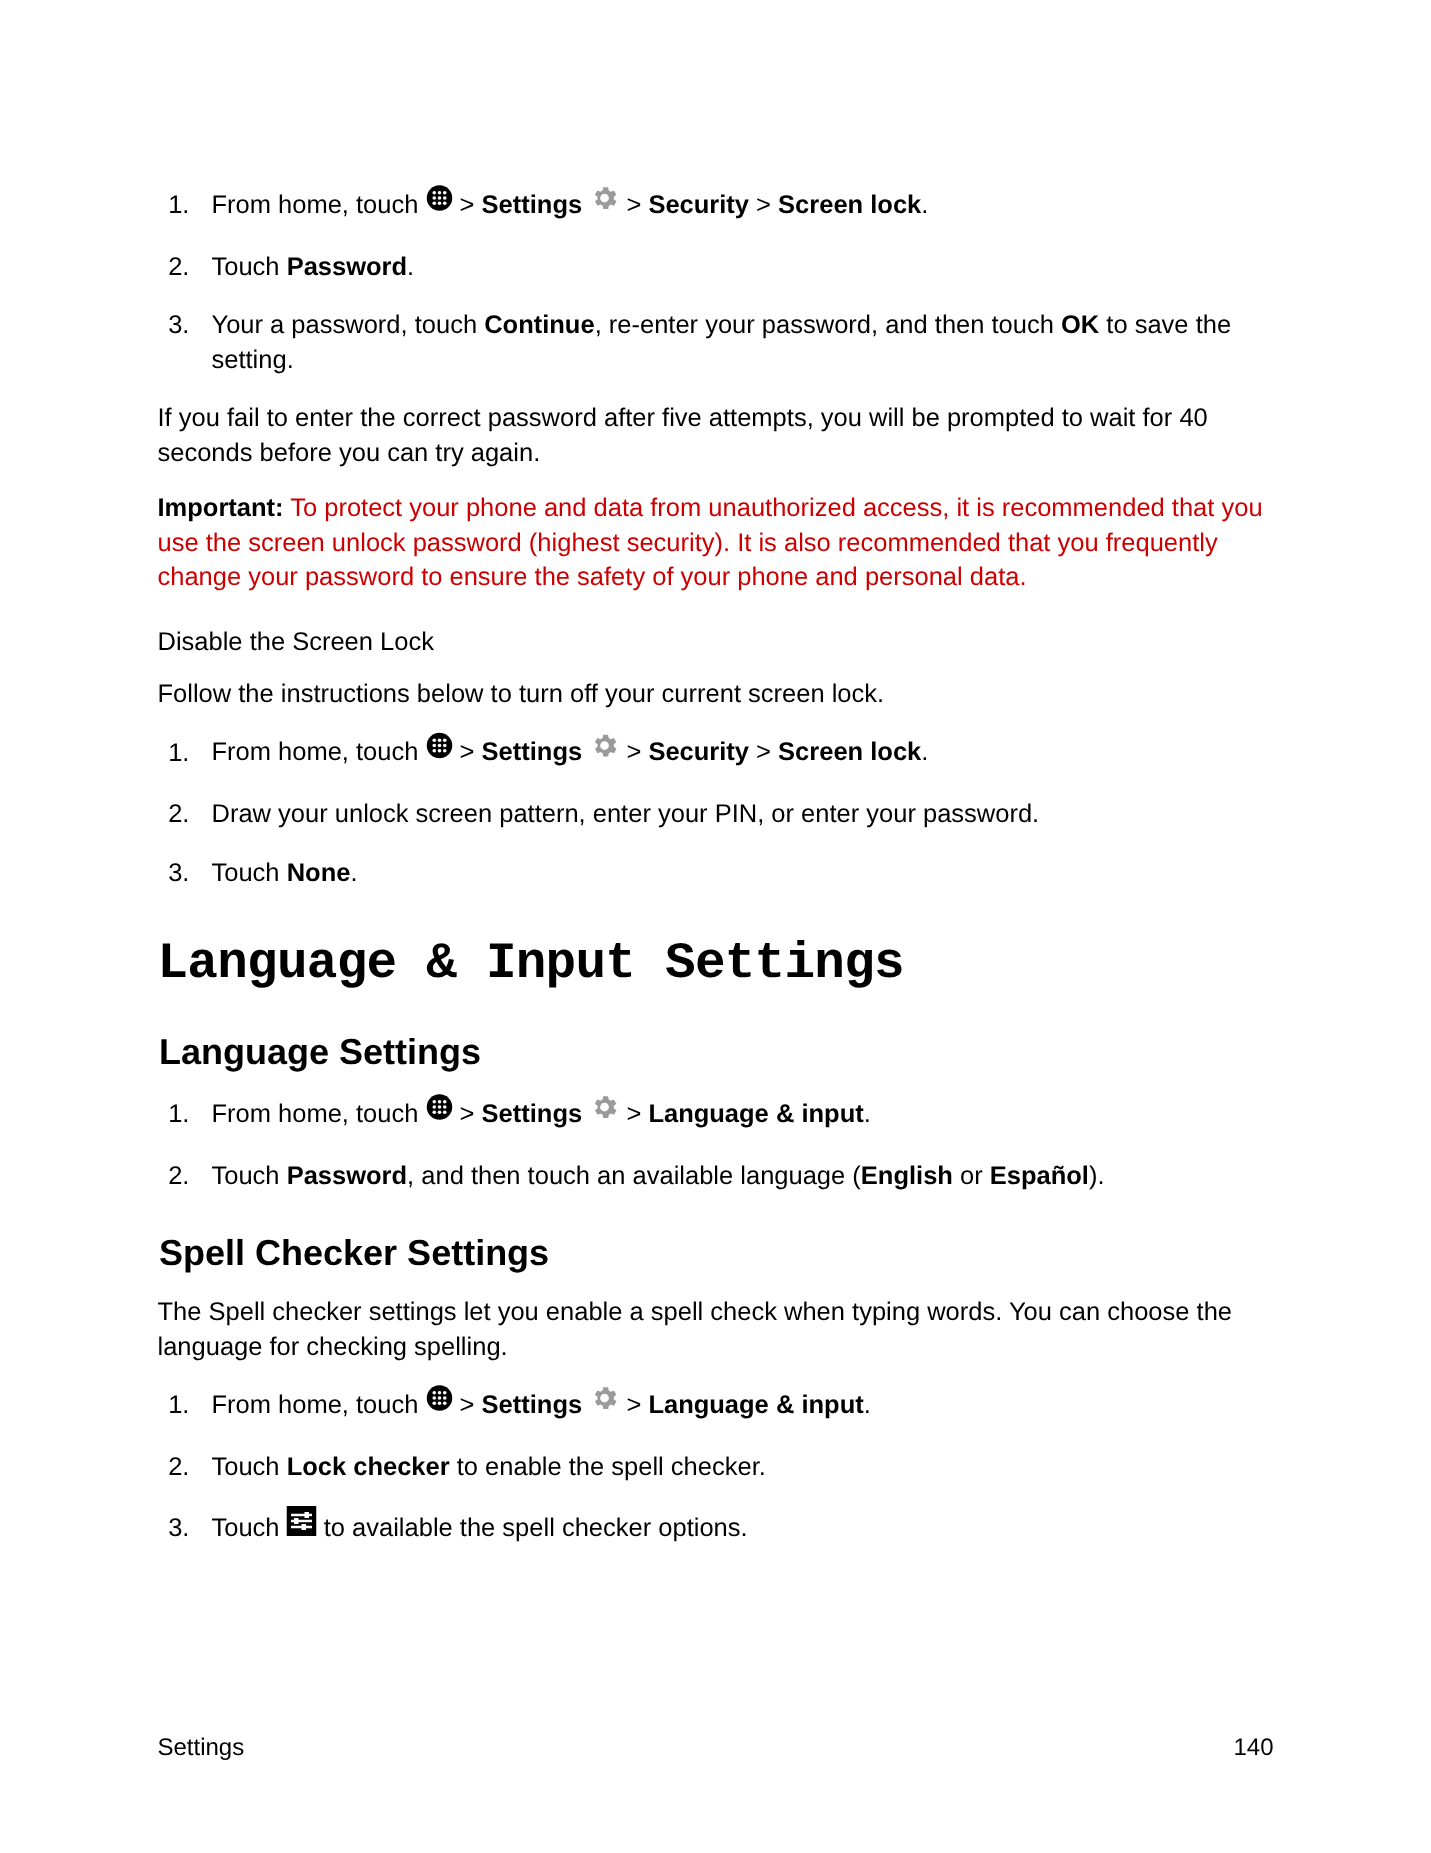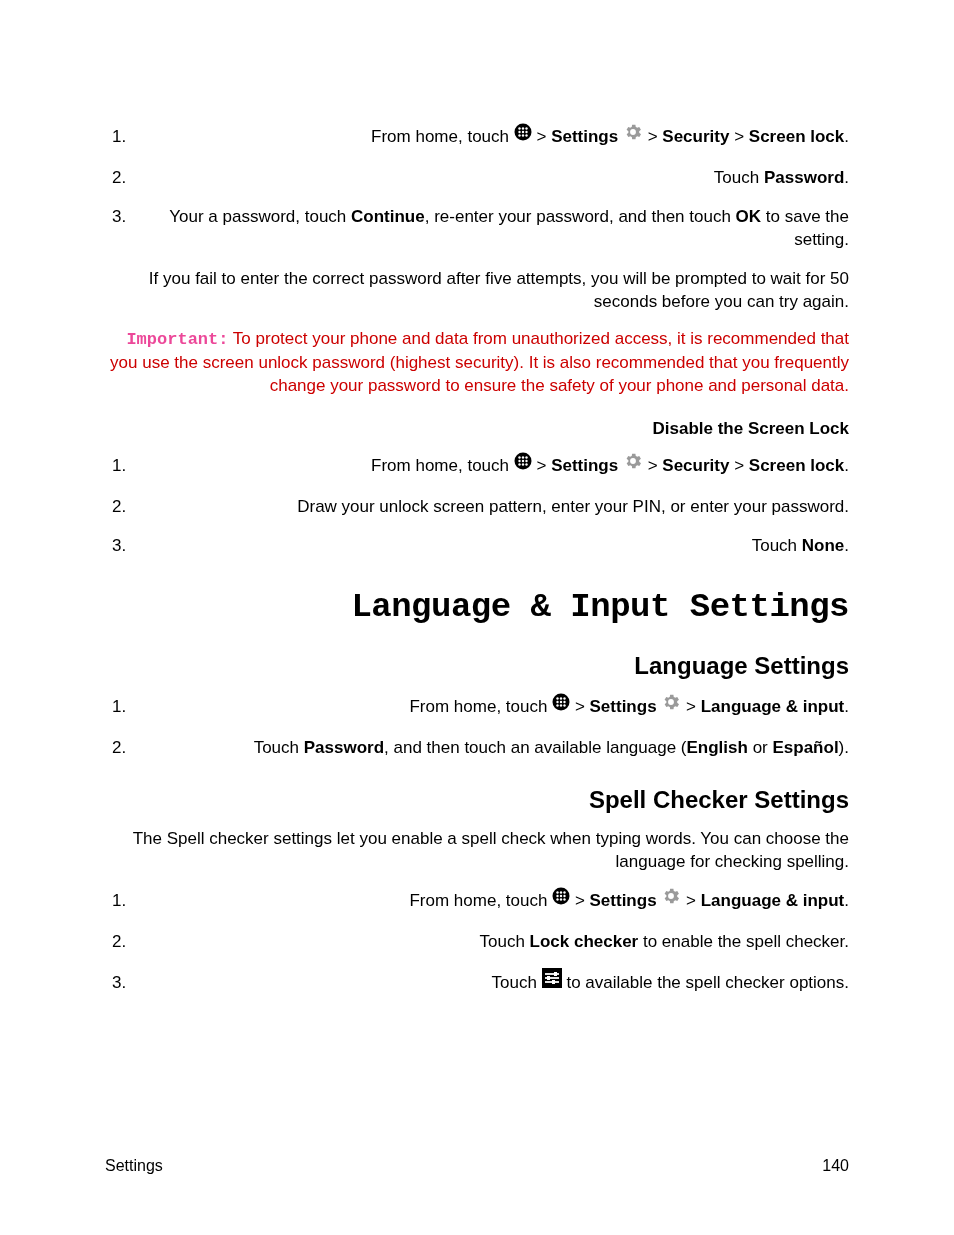--- a/index.html
+++ b/index.html
@@ -8,56 +8,55 @@
     padding: 0;
     background: #fff;
     font-family: Arial, Helvetica, sans-serif;
     color: #000;
     width: 954px;
   }
   .page {
     padding: 110px 105px 60px 105px;
     min-height: 1235px;
     position: relative;
-    text-align: right;
   }
   ol {
     padding-left: 26px;
     margin: 14px 0;
   }
   ol li {
     margin: 10px 0 16px 0;
     padding-left: 10px;
     font-size: 17px;
     line-height: 1.35;
   }
   p {
     font-size: 17px;
     line-height: 1.35;
     margin: 14px 0;
   }
   .important {
     color: #cc0000;
   }
-  .important b { color: #ec4899; font-family: Liberation Mono, monospace; }
+  .important b { color: #000000; }
   h1.section-title {
     font-family: Liberation Mono, monospace;
     font-weight: 900;
     font-size: 34px;
     margin: 30px 0 14px 0;
     letter-spacing: -0.5px;
   }
   h2.subsection-title {
     font-family: "Arial Black", Arial, sans-serif;
     font-weight: 900;
     font-size: 24px;
-    margin: 26px 0 10px 17px;
+    margin: 26px 0 10px 1px;
   }
   h3.small-heading {
-    font-weight: bold;
+    font-weight: normal;
     font-size: 17px;
     margin: 22px 0 10px 0;
   }
   .icon {
     display: inline-block;
     vertical-align: middle;
     position: relative;
     top: -2px;
   }
   .footer {
@@ -109,27 +108,28 @@
       <b>Screen lock</b><span>.</span>
     </li>
     <li>
       <span>Touch </span><b>Password</b><span>.</span>
     </li>
     <li>
       <span>Your a password, touch </span><b>Continue</b><span>, re-enter your password, and then touch </span><b>OK</b><span> to save the setting.</span>
     </li>
   </ol>
 
-  <p>If you fail to enter the correct password after five attempts, you will be prompted to wait for 50 seconds before you can try again.</p>
+  <p>If you fail to enter the correct password after five attempts, you will be prompted to wait for 40 seconds before you can try again.</p>
 
   <p class="important">
     <b>Important:</b><span> To protect your phone and data from unauthorized access, it is recommended that you use the screen unlock password (highest security). It is also recommended that you frequently change your password to ensure the safety of your phone and personal data.</span>
   </p>
 
   <h3 class="small-heading">Disable the Screen Lock</h3>
+  <p>Follow the instructions below to turn off your current screen lock.</p>
 
   <ol>
     <li>
       <span>From home, touch </span>
       <span class="icon">
         <svg width="18" height="18" viewBox="0 0 18 18">
             <circle cx="9" cy="9" r="8.5" fill="#000"></circle>
             <g fill="#fff">
               <circle cx="5.5" cy="5.5" r="1.2"></circle>
               <circle cx="9" cy="5.5" r="1.2"></circle>

